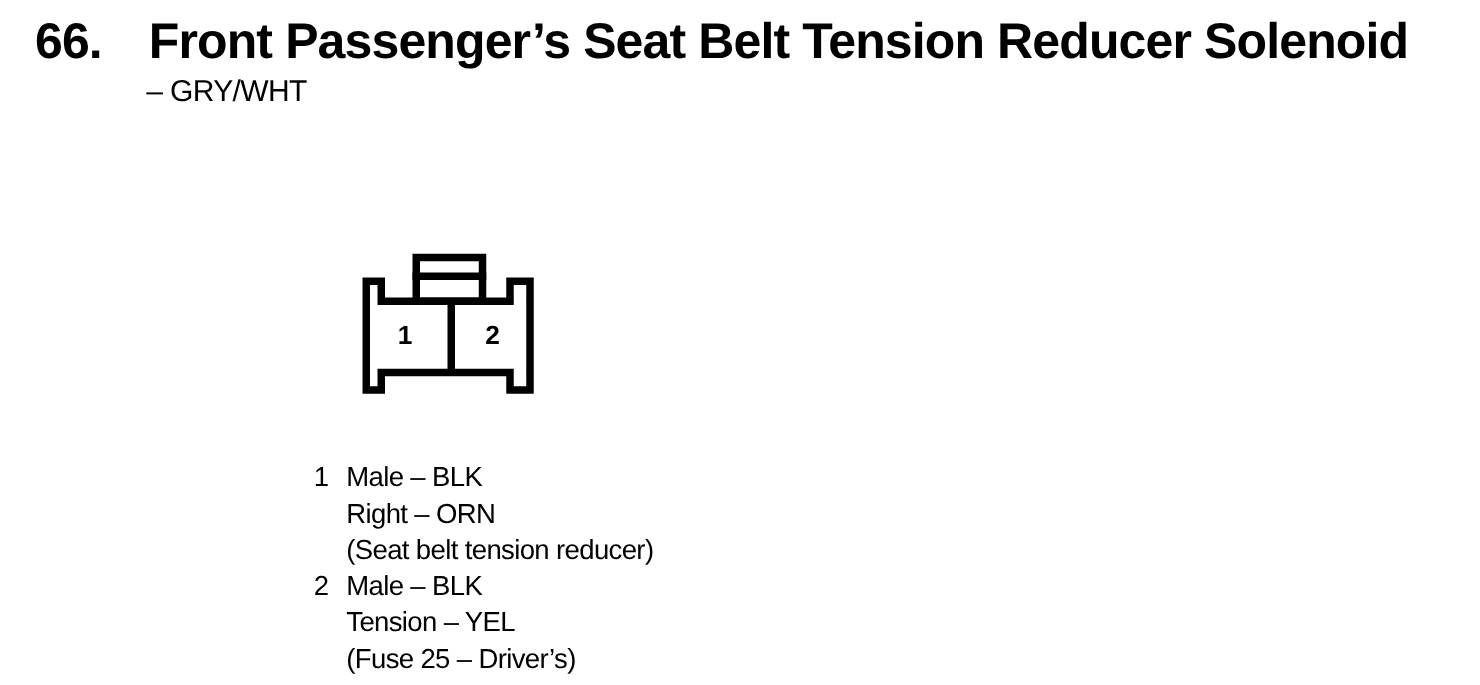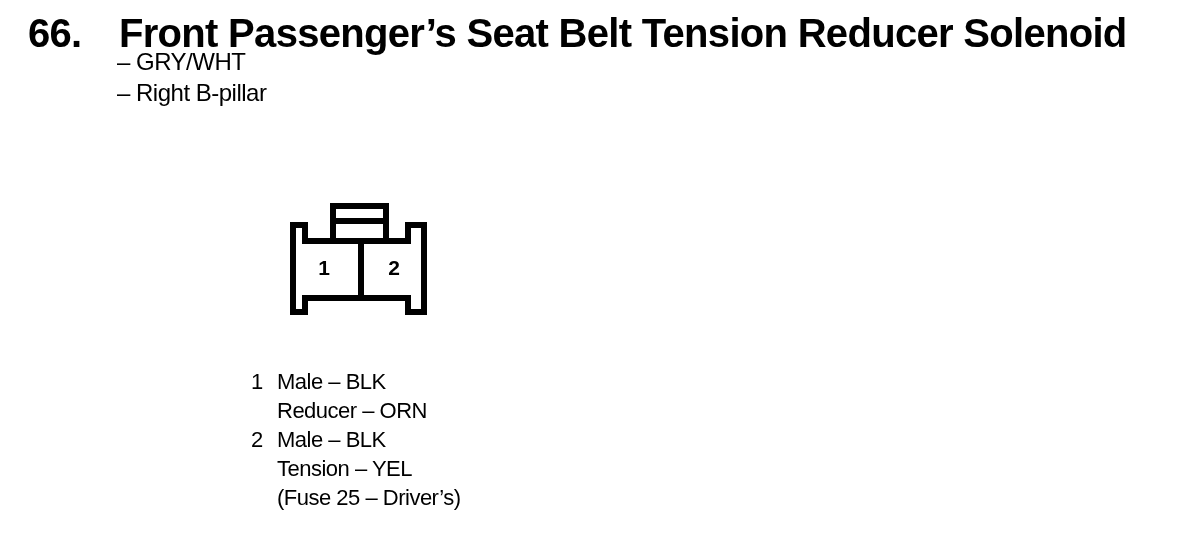--- a/index.html
+++ b/index.html
@@ -34,21 +34,21 @@
     font-size: 40px;
     font-weight: bold;
     line-height: 1;
     letter-spacing: -0.7px;
     white-space: nowrap;
     text-align: right;
   }
   .detail-list {
     position: absolute;
     left: 117px;
-    top: 46px;
+    top: 58px;
     margin: 0;
     padding: 0;
     list-style: none;
     font-size: 24px;
     line-height: 31px;
     letter-spacing: -0.5px;
     white-space: nowrap;
   }
   .connector-svg {
     position: absolute;
@@ -93,21 +93,20 @@
 <body>
 
 <div class="page">
 
   <span class="section-number">66.</span>
 
   <h1 class="section-title">Front Passenger’s Seat Belt Tension Reducer Solenoid</h1>
 
   <ul class="detail-list">
     <li>– GRY/WHT</li>
-    <li>– Right B-pillar</li>
   </ul>
 
   <svg class="connector-svg" viewBox="280 195 160 130" xmlns="http://www.w3.org/2000/svg">
 
     <path class="stroke" d="M 293 225 H 305 V 241 H 408 V 225 H 424 V 312 H 408 V 298 H 305 V 312 H 293 Z"></path>
 
     <rect class="stroke" x="333" y="206" width="53" height="35"></rect>
 
     <line class="stroke" x1="330" y1="221" x2="389" y2="221"></line>
 
@@ -116,21 +115,22 @@
     <text x="324" y="275">1</text>
     <text x="394" y="275">2</text>
   </svg>
 
   <div class="pin-legend">
 
     <div class="legend-row">
       <span class="legend-pin-number">1</span>
       <div class="legend-lines">
         <div>Male – BLK</div>
-        <div>Reducer – ORN</div>
+        <div>Right – ORN</div>
+        <div>(Seat belt tension reducer)</div>
       </div>
     </div>
 
     <div class="legend-row">
       <span class="legend-pin-number">2</span>
       <div class="legend-lines">
         <div>Male – BLK</div>
         <div>Tension – YEL</div>
         <div>(Fuse 25 – Driver’s)</div>
       </div>

